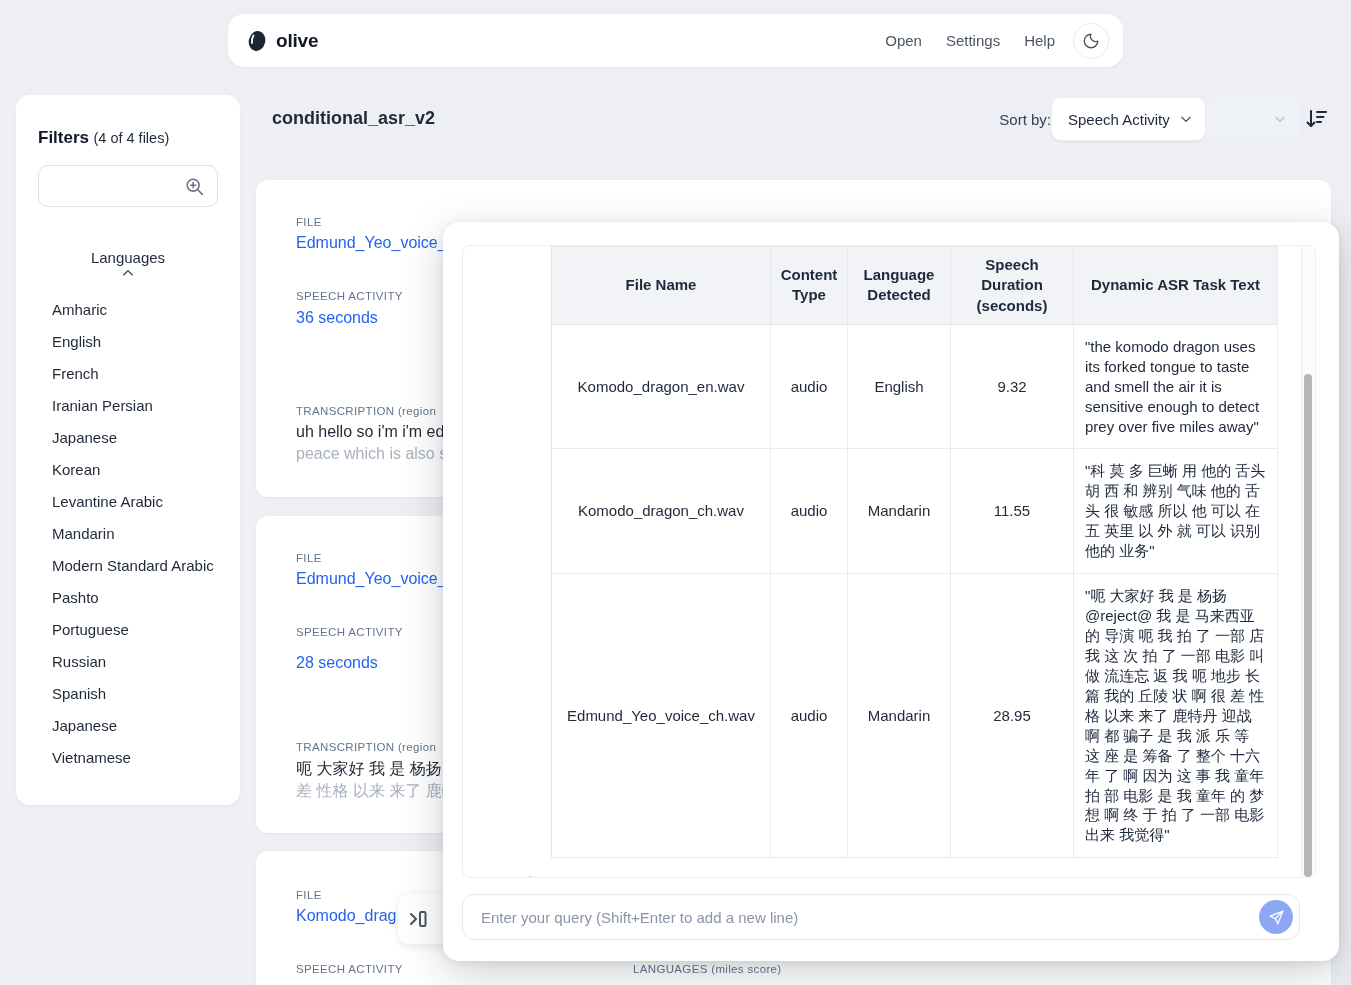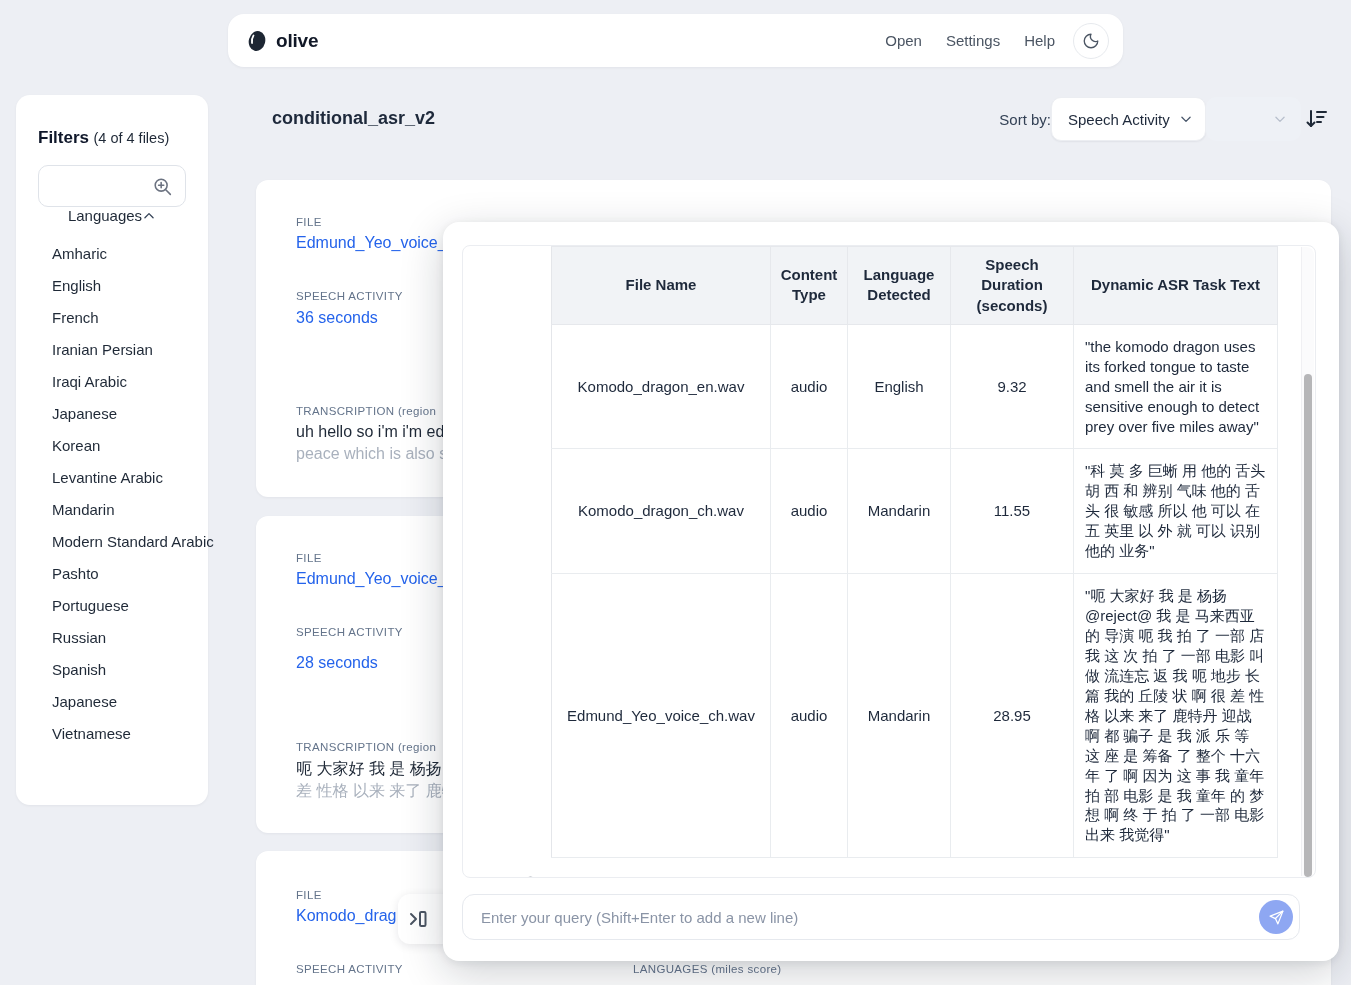--- a/index.html
+++ b/index.html
@@ -12,30 +12,30 @@
             border-radius:16px; box-shadow:0 1px 3px rgba(16,24,40,.05);
             display:flex; align-items:center; padding:0 14px 0 18px; z-index:3; }
   .brand { display:flex; align-items:center; gap:8px; }
   .brand-text { font-size:19px; font-weight:700; color:#111827; letter-spacing:-.2px; }
   .topnav { margin-left:auto; display:flex; align-items:center; gap:24px; }
   .topnav .navlink { font-size:15px; color:#4b5563; cursor:pointer; }
   .theme-btn { width:36px; height:36px; border-radius:50%; border:1px solid #e7eaee; background:#fff;
                display:flex; align-items:center; justify-content:center; margin-left:18px; cursor:pointer; }
 
   
-  .sidebar { position:absolute; left:16px; top:95px; width:192px; height:710px; background:#fff;
+  .sidebar { position:absolute; left:16px; top:95px; width:224px; height:710px; background:#fff;
              border-radius:14px; box-shadow:0 1px 3px rgba(16,24,40,.05); padding:33px 22px 15px 22px; }
   .filters-title { font-size:16px; color:#0f172a; }
   .filters-title b { font-size:17px; font-weight:700; }
   .filters-title .count { font-weight:400; font-size:14.5px; color:#1f2937; }
   .search-box { position:relative; margin-top:17px; height:42px; border:1px solid #dfe3e9; border-radius:10px; background:#fff; }
   .search-box input { width:100%; height:100%; border:none; outline:none; background:transparent;
                       padding:0 38px 0 12px; font-size:14px; color:#1f2937; }
   .search-box .sicon { position:absolute; right:11px; top:10px; }
-  .section-head { display:flex; align-items:center; justify-content:center; cursor:pointer; }
+  .section-head { margin-top:42px; display:flex; align-items:center; justify-content:center; cursor:pointer;flex-direction:column; }
   .section-head .sec-label { font-size:15px; color:#1f2937; }
   .lang-list { list-style:none; margin-top:14px; }
   .lang-list li { font-size:15px; color:#1f2937; padding-left:14px; height:32px; line-height:32px;
                   white-space:nowrap; cursor:pointer; }
 
   
   .page-title { position:absolute; left:272px; top:108px; font-size:18px; font-weight:700; color:#1e293b; }
   .sort-cluster { position:absolute; right:20px; top:97px; display:flex; align-items:center; z-index:2; }
   .sort-label { font-size:15px; color:#334155; margin-right:0; }
   .select { height:44px; border-radius:10px; display:flex; align-items:center; cursor:pointer; }
@@ -135,21 +135,20 @@
         <svg width="14" height="14" viewBox="0 0 24 24" fill="none" stroke="#334155" stroke-width="2.2" stroke-linecap="round" stroke-linejoin="round">
           <polyline points="5 15 12 8 19 15"></polyline>
         </svg>
       </span>
     </div>
     <ul class="lang-list">
         <li>Amharic</li>
         <li>English</li>
         <li>French</li>
         <li>Iranian Persian</li>
-        <li>Iraqi Arabic</li>
         <li>Japanese</li>
         <li>Korean</li>
         <li>Levantine Arabic</li>
         <li>Mandarin</li>
         <li>Modern Standard Arabic</li>
         <li>Pashto</li>
         <li>Portuguese</li>
         <li>Russian</li>
         <li>Spanish</li>
         <li>Japanese</li>

